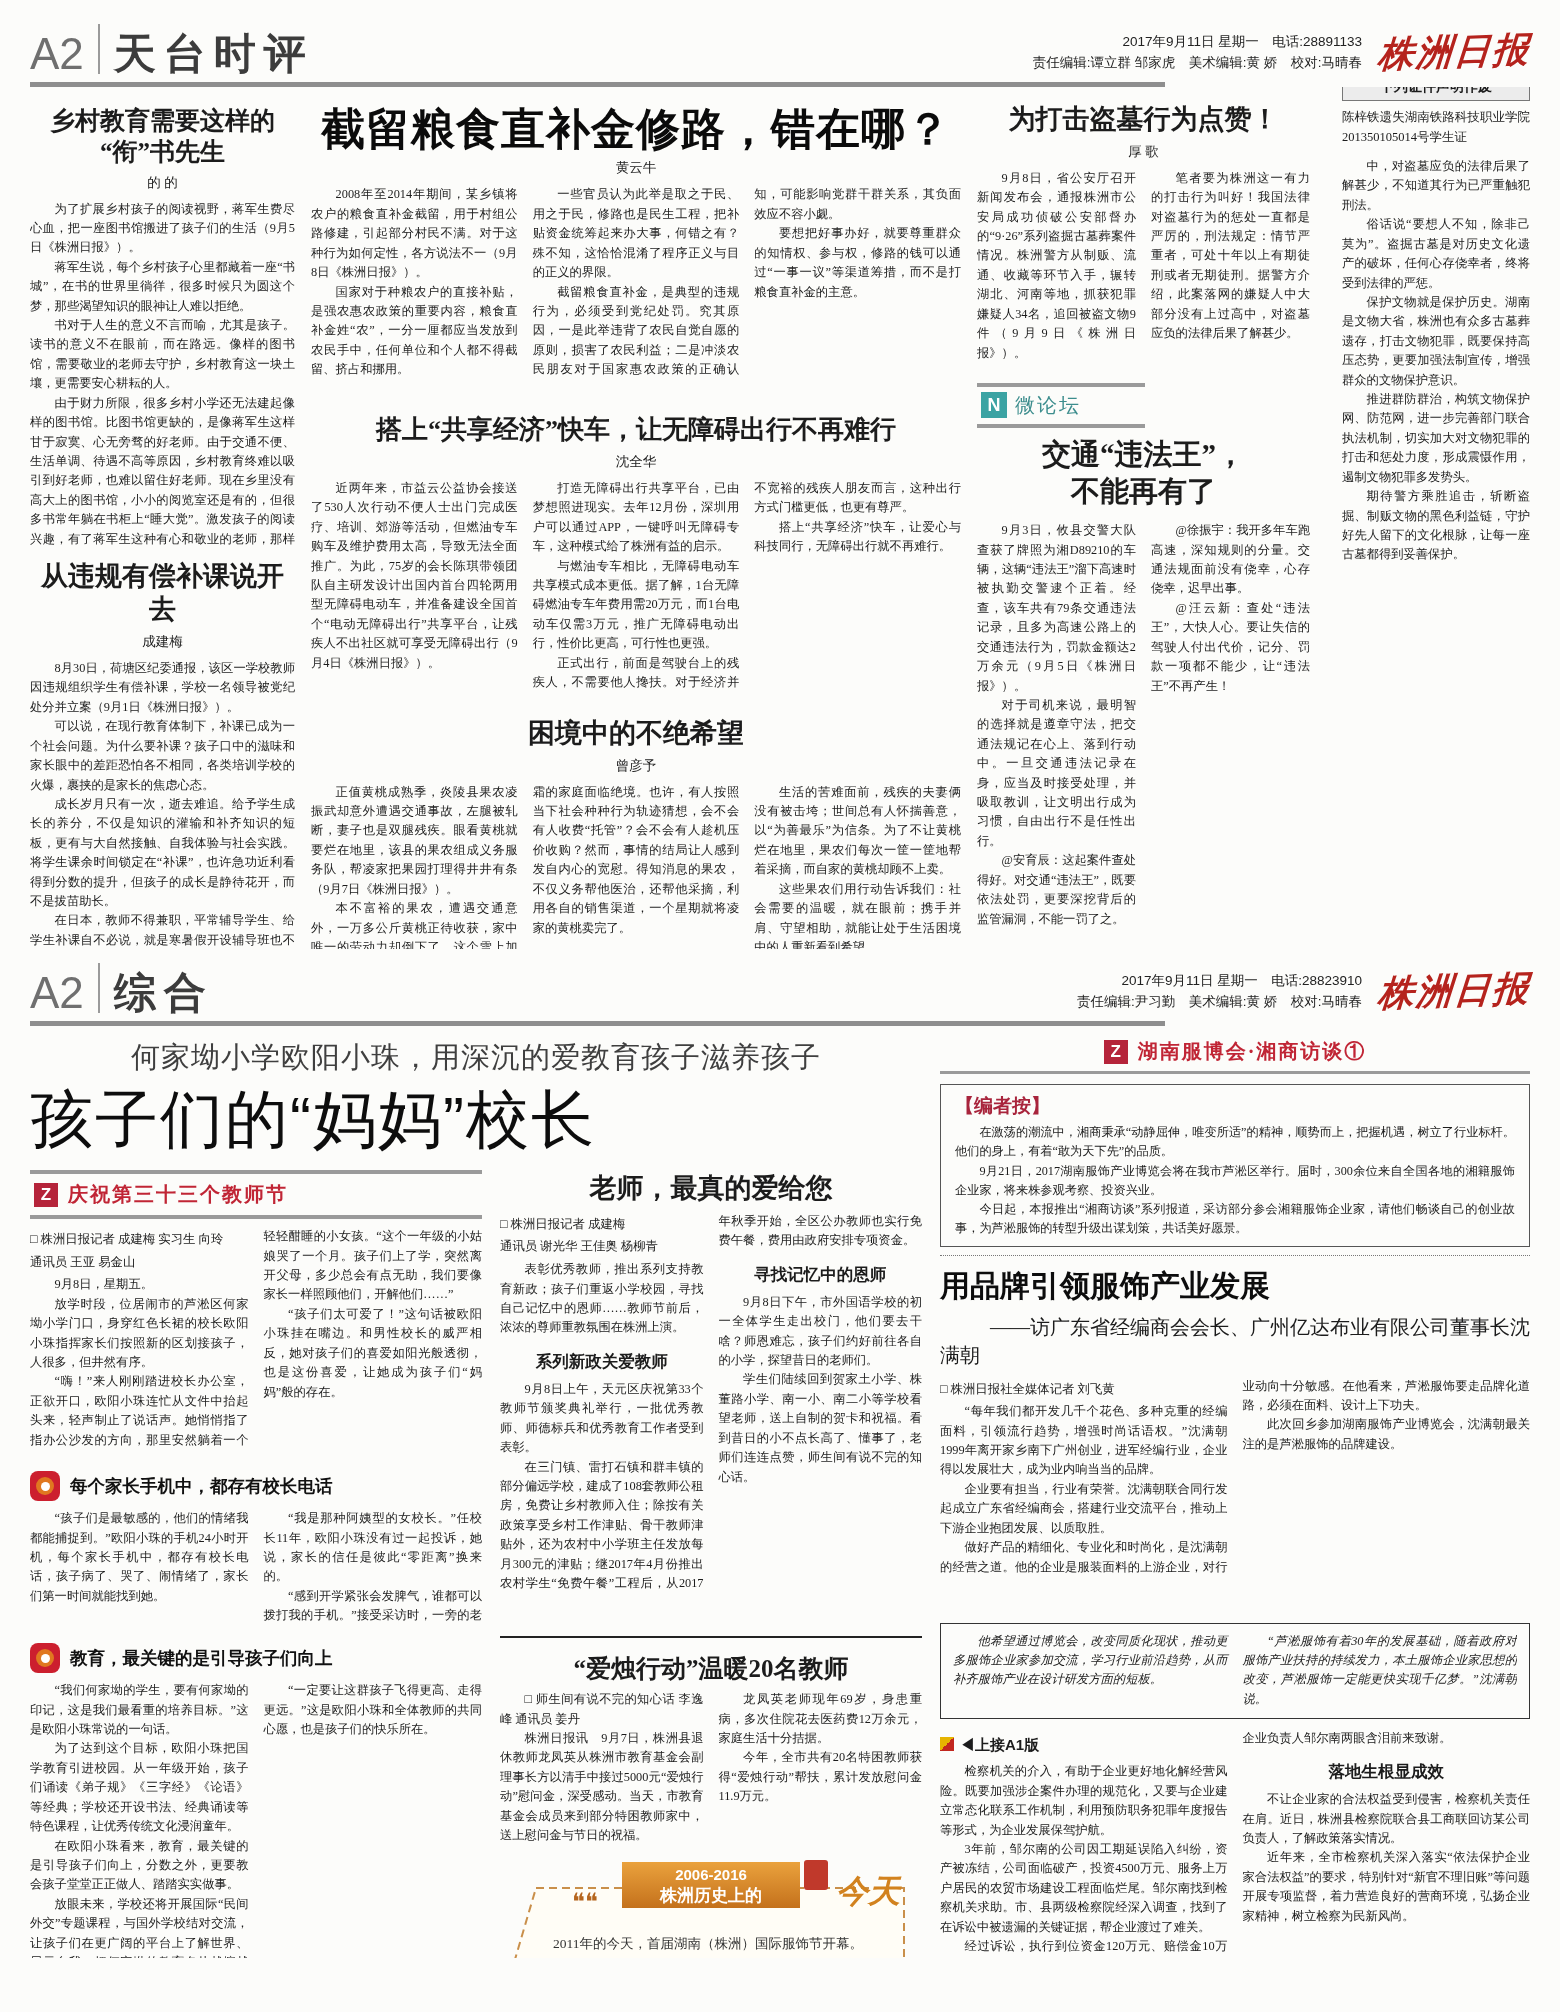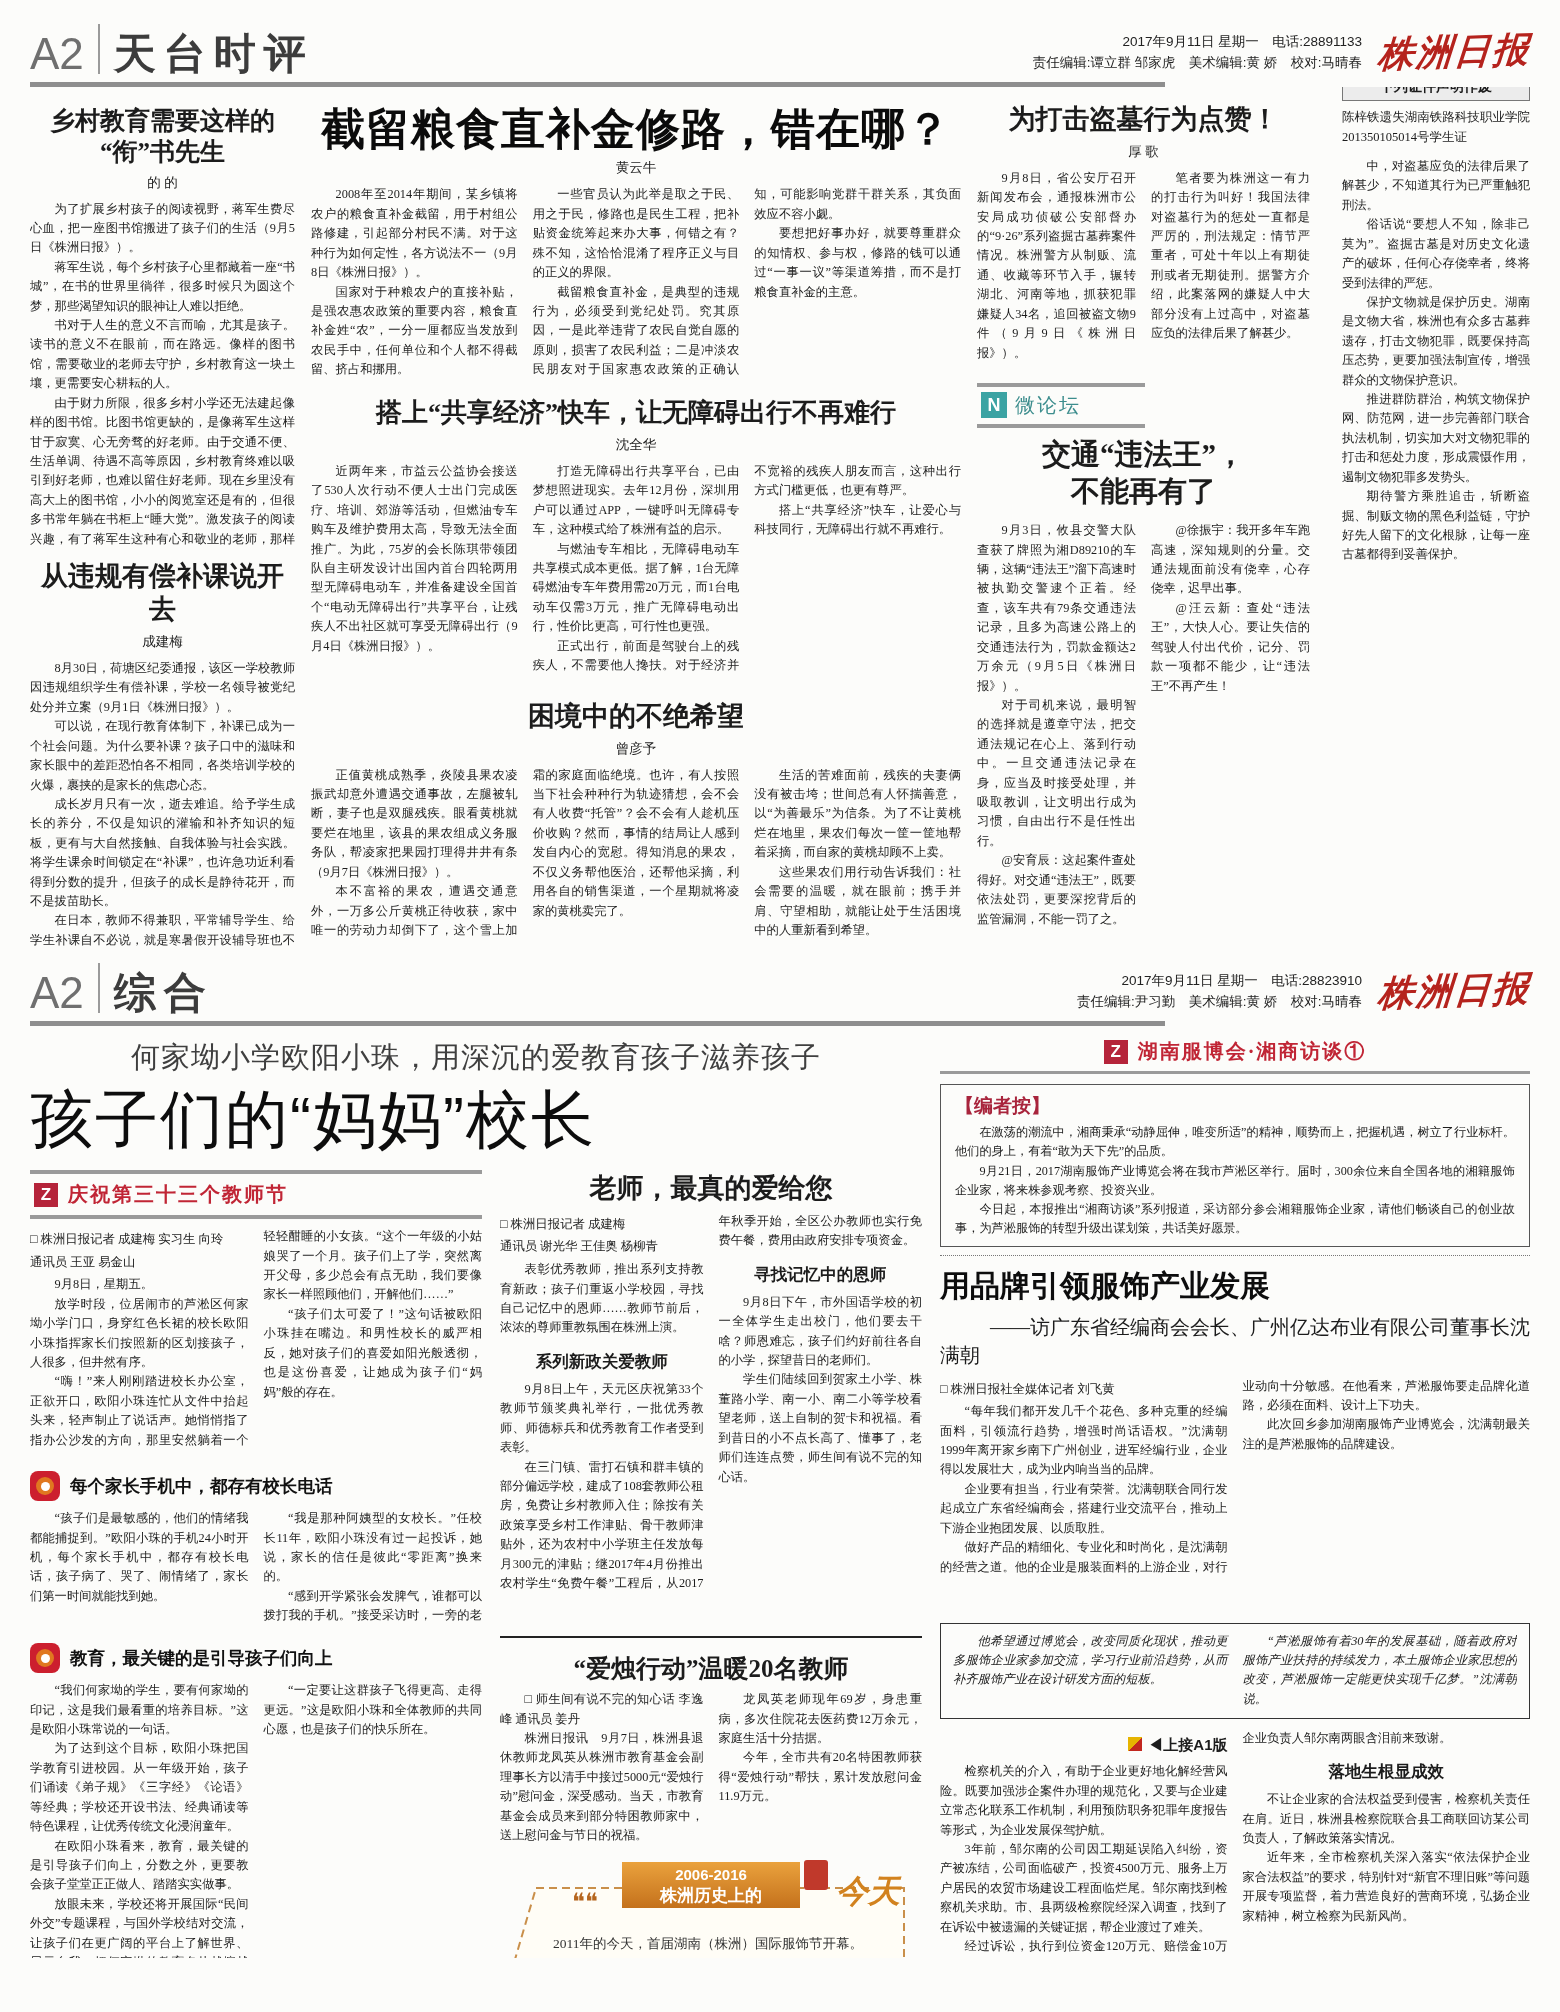--- a/index.html
+++ b/index.html
@@ -80,21 +80,21 @@
   .zbar-r{display:flex;align-items:center;justify-content:center;gap:10px;
         border-bottom:3px solid #9a9a9a;padding-bottom:6px;margin-bottom:10px;}
   .note-box{border:1px solid #555;padding:8px 14px 7px 14px;margin-bottom:4px;}
   .note-label{color:#a8243c;font-weight:bold;font-size:19px;margin:0 0 4px 0;}
   .note-box .para{font-size:12.2px;}
   .dotted-div{border:0;border-top:1px dotted #777;margin:8px 0 10px 0;}
   .gr-title{font-family:"Liberation Sans","DejaVu Sans",sans-serif;font-size:30px;font-weight:800;
         margin:2px 0 6px 0;color:#0d0d0d;}
   .gr-subtitle{font-size:20px;line-height:1.4;margin:0 0 8px 0;text-indent:2.5em;}
   .quote-box{border:1px solid #333;padding:8px 12px;margin:10px 0;font-style:italic;}
-  .cont-row{display:flex;align-items:center;gap:6px;margin:4px 0 6px 0;justify-content:flex-end;}
+  .cont-row{display:flex;align-items:center;gap:6px;margin:4px 0 6px 0;}
   .cont-icon{width:14px;height:14px;background:linear-gradient(135deg,#e6b400 50%,#c2271f 50%);flex:none;}
   .cont-txt{font-family:"Liberation Sans",sans-serif;font-weight:bold;font-size:15px;}
   .graphic-box{margin-top:10px;}
 </style>
 </head>
 <body>
 
 <div class="page">
 
   <section>
@@ -145,21 +145,21 @@
           <h1 class="h-big">截留粮食直补金修路，错在哪？</h1>
           <div class="author">黄云牛</div>
           <div class="body-txt flow c3" style="height:204px;">
               <p class="para">2008年至2014年期间，某乡镇将农户的粮食直补金截留，用于村组公路修建，引起部分村民不满。对于这种行为如何定性，各方说法不一（9月8日《株洲日报》）。</p>
               <p class="para">国家对于种粮农户的直接补贴，是强农惠农政策的重要内容，粮食直补金姓“农”，一分一厘都应当发放到农民手中，任何单位和个人都不得截留、挤占和挪用。</p>
               <p class="para">一些官员认为此举是取之于民、用之于民，修路也是民生工程，把补贴资金统筹起来办大事，何错之有？殊不知，这恰恰混淆了程序正义与目的正义的界限。</p>
               <p class="para">截留粮食直补金，是典型的违规行为，必须受到党纪处罚。究其原因，一是此举违背了农民自觉自愿的原则，损害了农民利益；二是冲淡农民朋友对于国家惠农政策的正确认知，可能影响党群干群关系，其负面效应不容小觑。</p>
               <p class="para">要想把好事办好，就要尊重群众的知情权、参与权，修路的钱可以通过“一事一议”等渠道筹措，而不是打粮食直补金的主意。</p>
             </div>
         </article>
-        <article style="margin-top:8px;">
+        <article style="margin-top:25px;">
           <h2 class="hSerif h-share" style="margin:0;">搭上“共享经济”快车，让无障碍出行不再难行</h2>
           <div class="author">沈全华</div>
           <div class="body-txt flow c3" style="height:226px;">
               <p class="para">近两年来，市益云公益协会接送了530人次行动不便人士出门完成医疗、培训、郊游等活动，但燃油专车购车及维护费用太高，导致无法全面推广。为此，75岁的会长陈琪带领团队自主研发设计出国内首台四轮两用型无障碍电动车，并准备建设全国首个“电动无障碍出行”共享平台，让残疾人不出社区就可享受无障碍出行（9月4日《株洲日报》）。</p>
               <p class="para">打造无障碍出行共享平台，已由梦想照进现实。去年12月份，深圳用户可以通过APP，一键呼叫无障碍专车，这种模式给了株洲有益的启示。</p>
               <p class="para">与燃油专车相比，无障碍电动车共享模式成本更低。据了解，1台无障碍燃油专车年费用需20万元，而1台电动车仅需3万元，推广无障碍电动出行，性价比更高，可行性也更强。</p>
               <p class="para">正式出行，前面是驾驶台上的残疾人，不需要他人搀扶。对于经济并不宽裕的残疾人朋友而言，这种出行方式门槛更低，也更有尊严。</p>
               <p class="para">搭上“共享经济”快车，让爱心与科技同行，无障碍出行就不再难行。</p>
             </div>
         </article>

